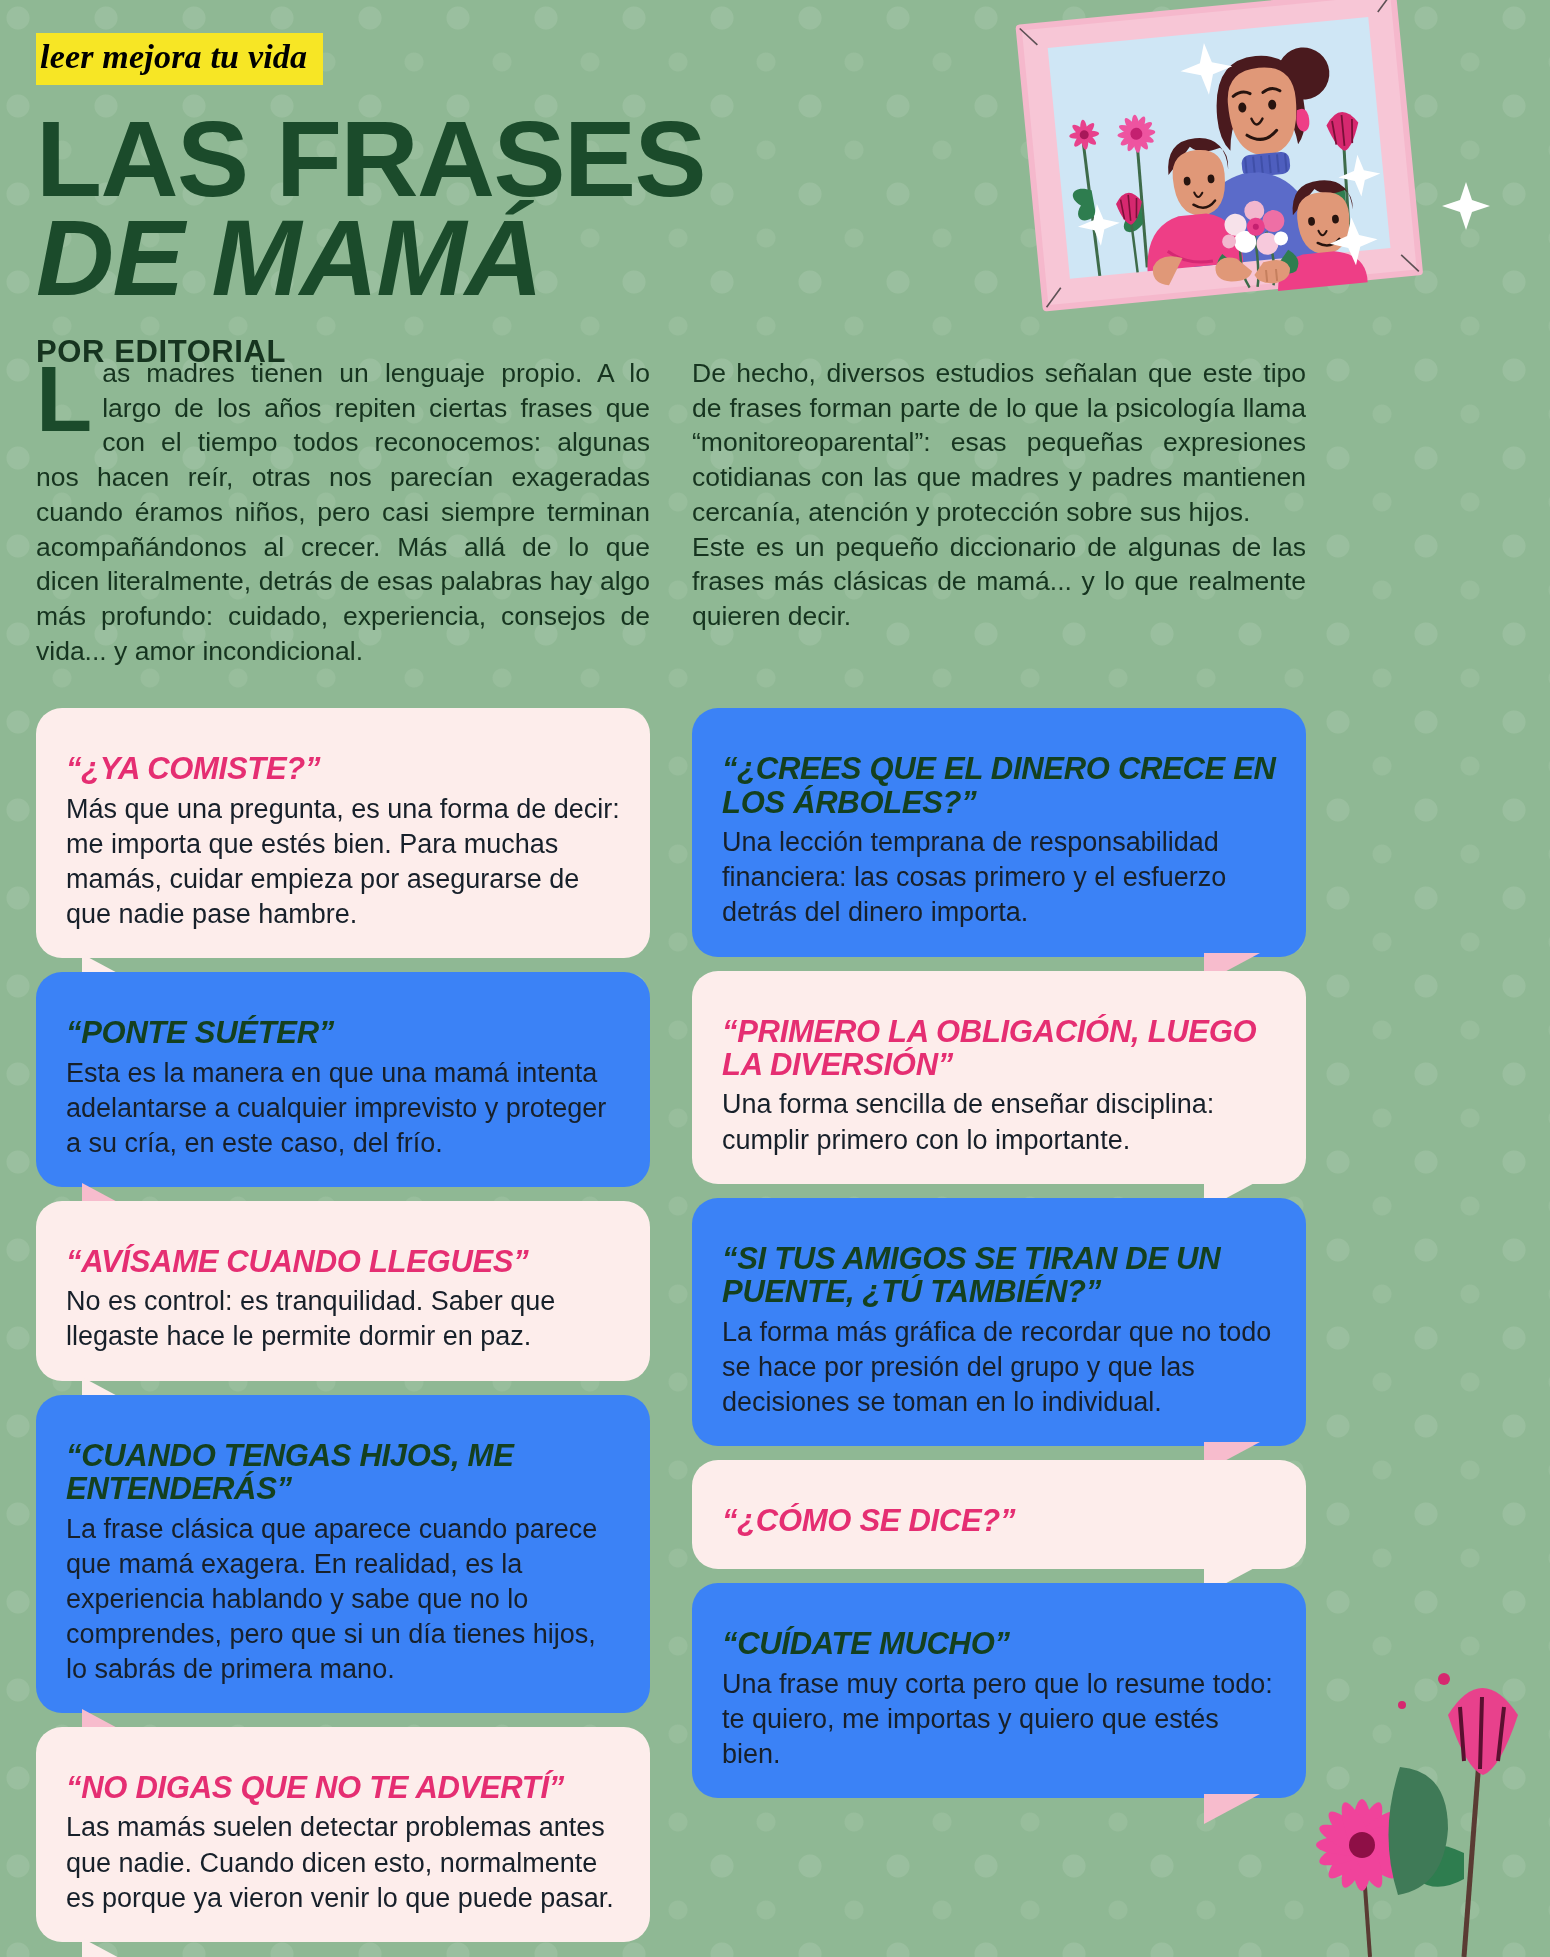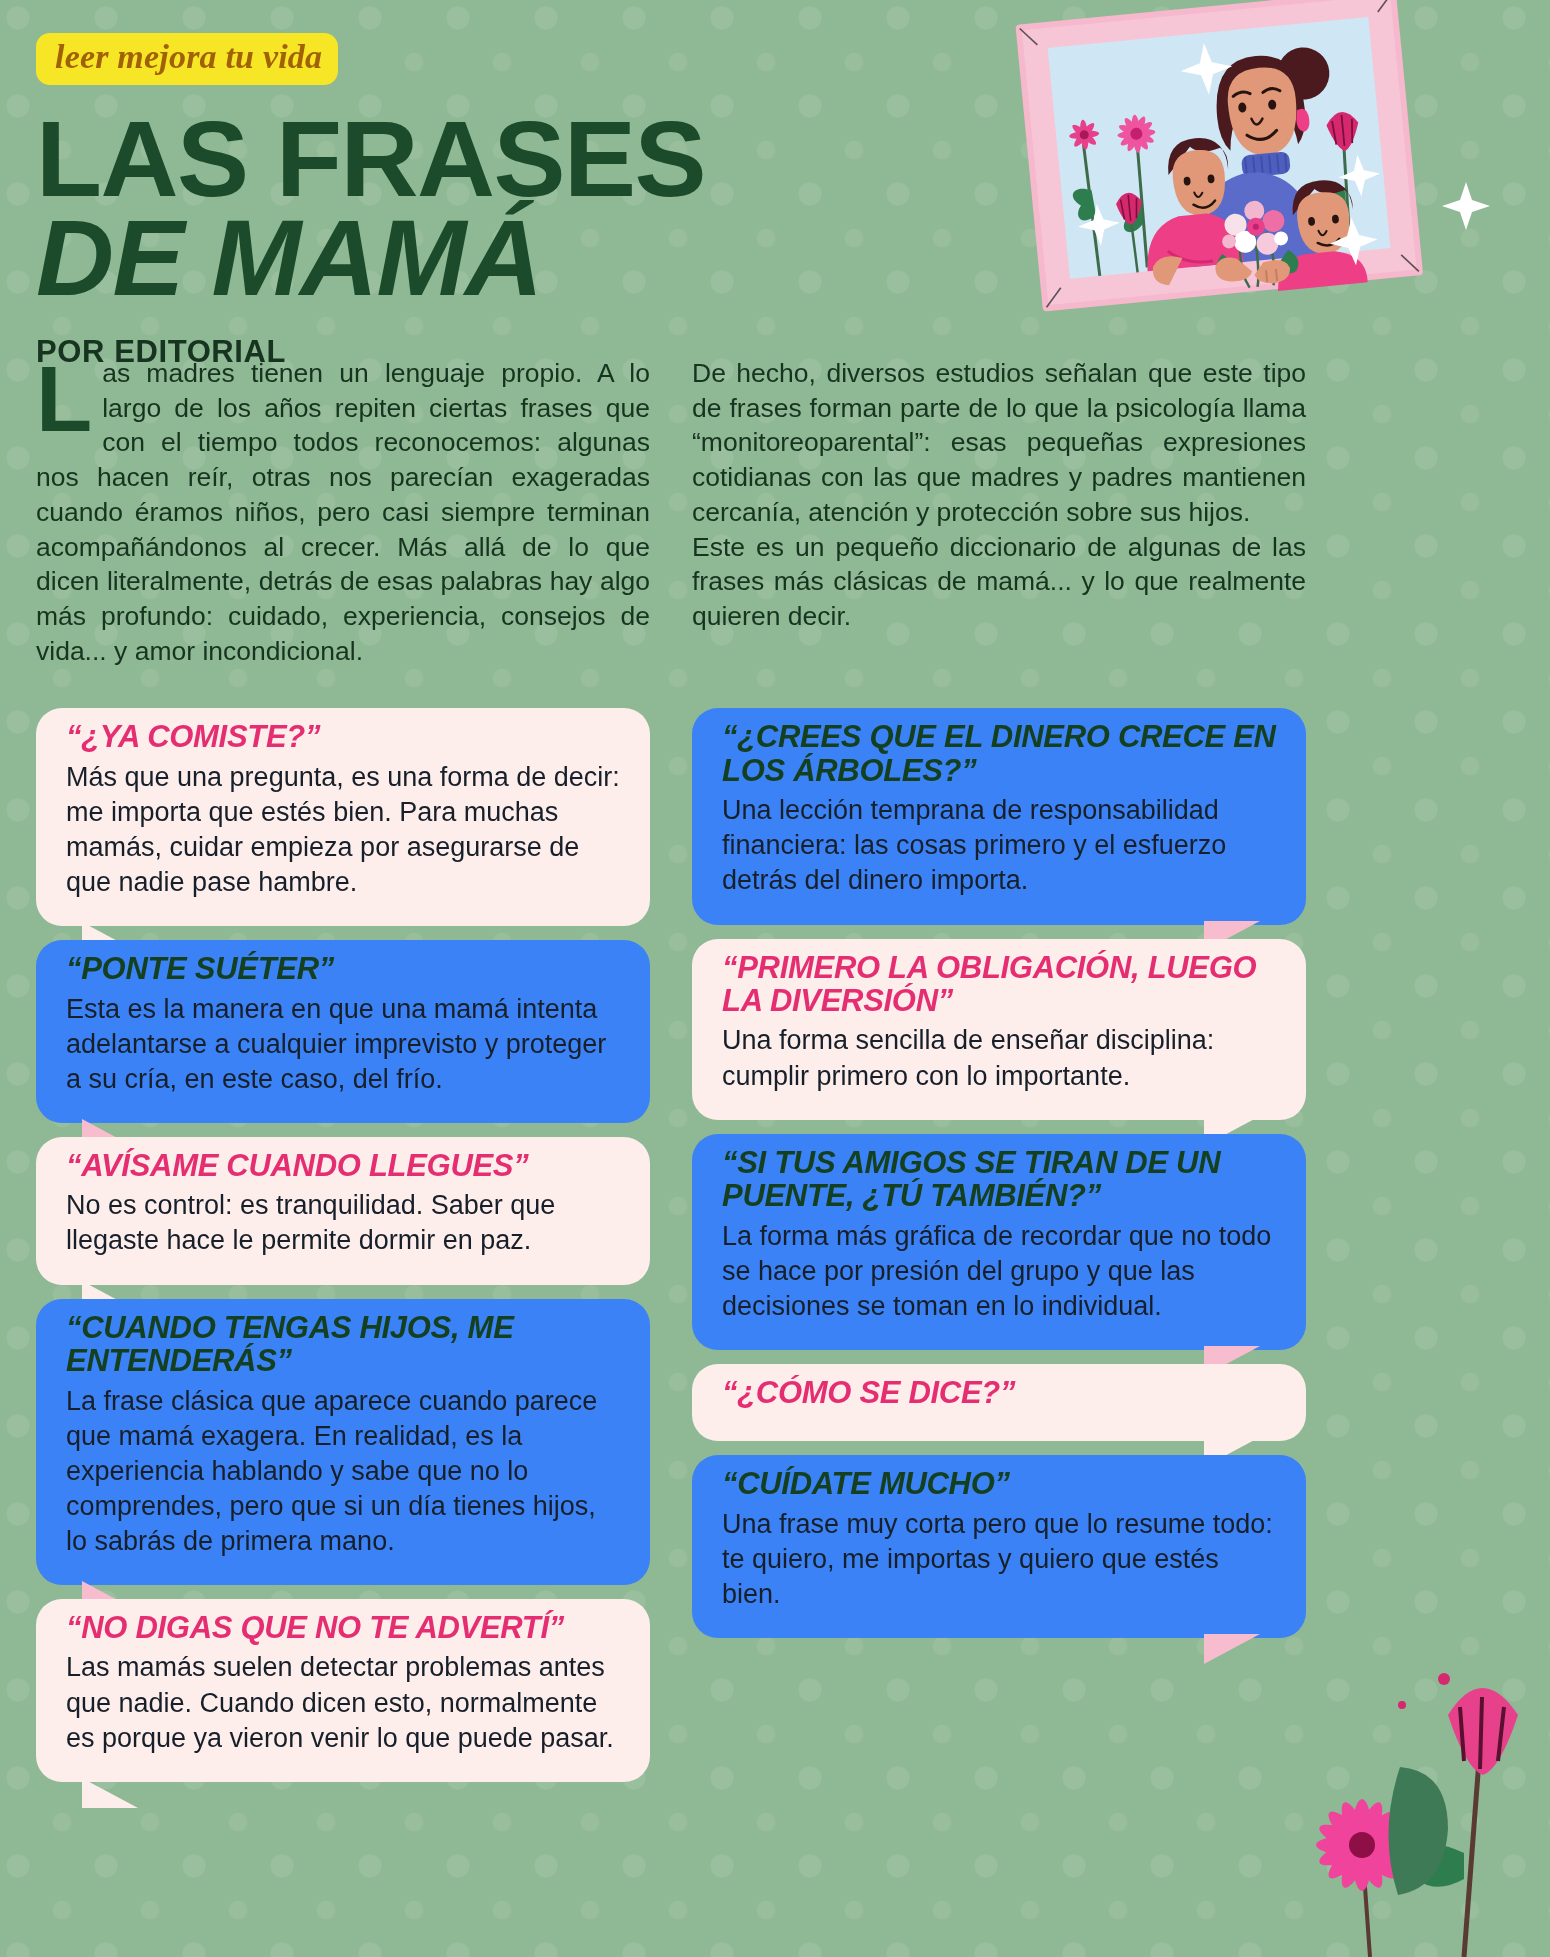--- a/index.html
+++ b/index.html
@@ -31,29 +31,28 @@
     position:absolute; inset:0;
     padding:0 36px;
   }
 
   
   #header { position:relative; height:352px; }
 
   #kicker {
     display:inline-block;
     background:#F7E625;
-    color:#a16207;
+    color:#000000;
     font-family:"Liberation Serif", serif;
     font-style:italic;
     font-weight:bold;
     font-size:34px;
     letter-spacing:.2px;
-    padding:5px 16px 9px 19px;
+    padding:5px 16px 9px 4px;
     margin-top:33px;
-    border-radius:14px;
   }
 
   #headline {
     margin-top:24px;
     font-family:"Liberation Sans", sans-serif;
     font-weight:bold;
     font-size:108px;
     line-height:.92;
     letter-spacing:-1.5px;
     color:#1b4b2b;
@@ -105,21 +104,21 @@
   #cards {
     display:flex;
     gap:42px;
     margin-top:40px;
   }
   .col { width:614px; display:flex; flex-direction:column; }
 
   .card {
     position:relative;
     border-radius:26px;
-    padding:12px 30px 26px 30px;
+    padding:44px 30px 26px 30px;
     margin-bottom:14px;
   }
   .card.pale { background:#FDEDEB; }
   .card.pink { background:#3b82f6; }
 
   
   .card .tail {
     position:absolute;
     bottom:-26px;
     width:0; height:0;

